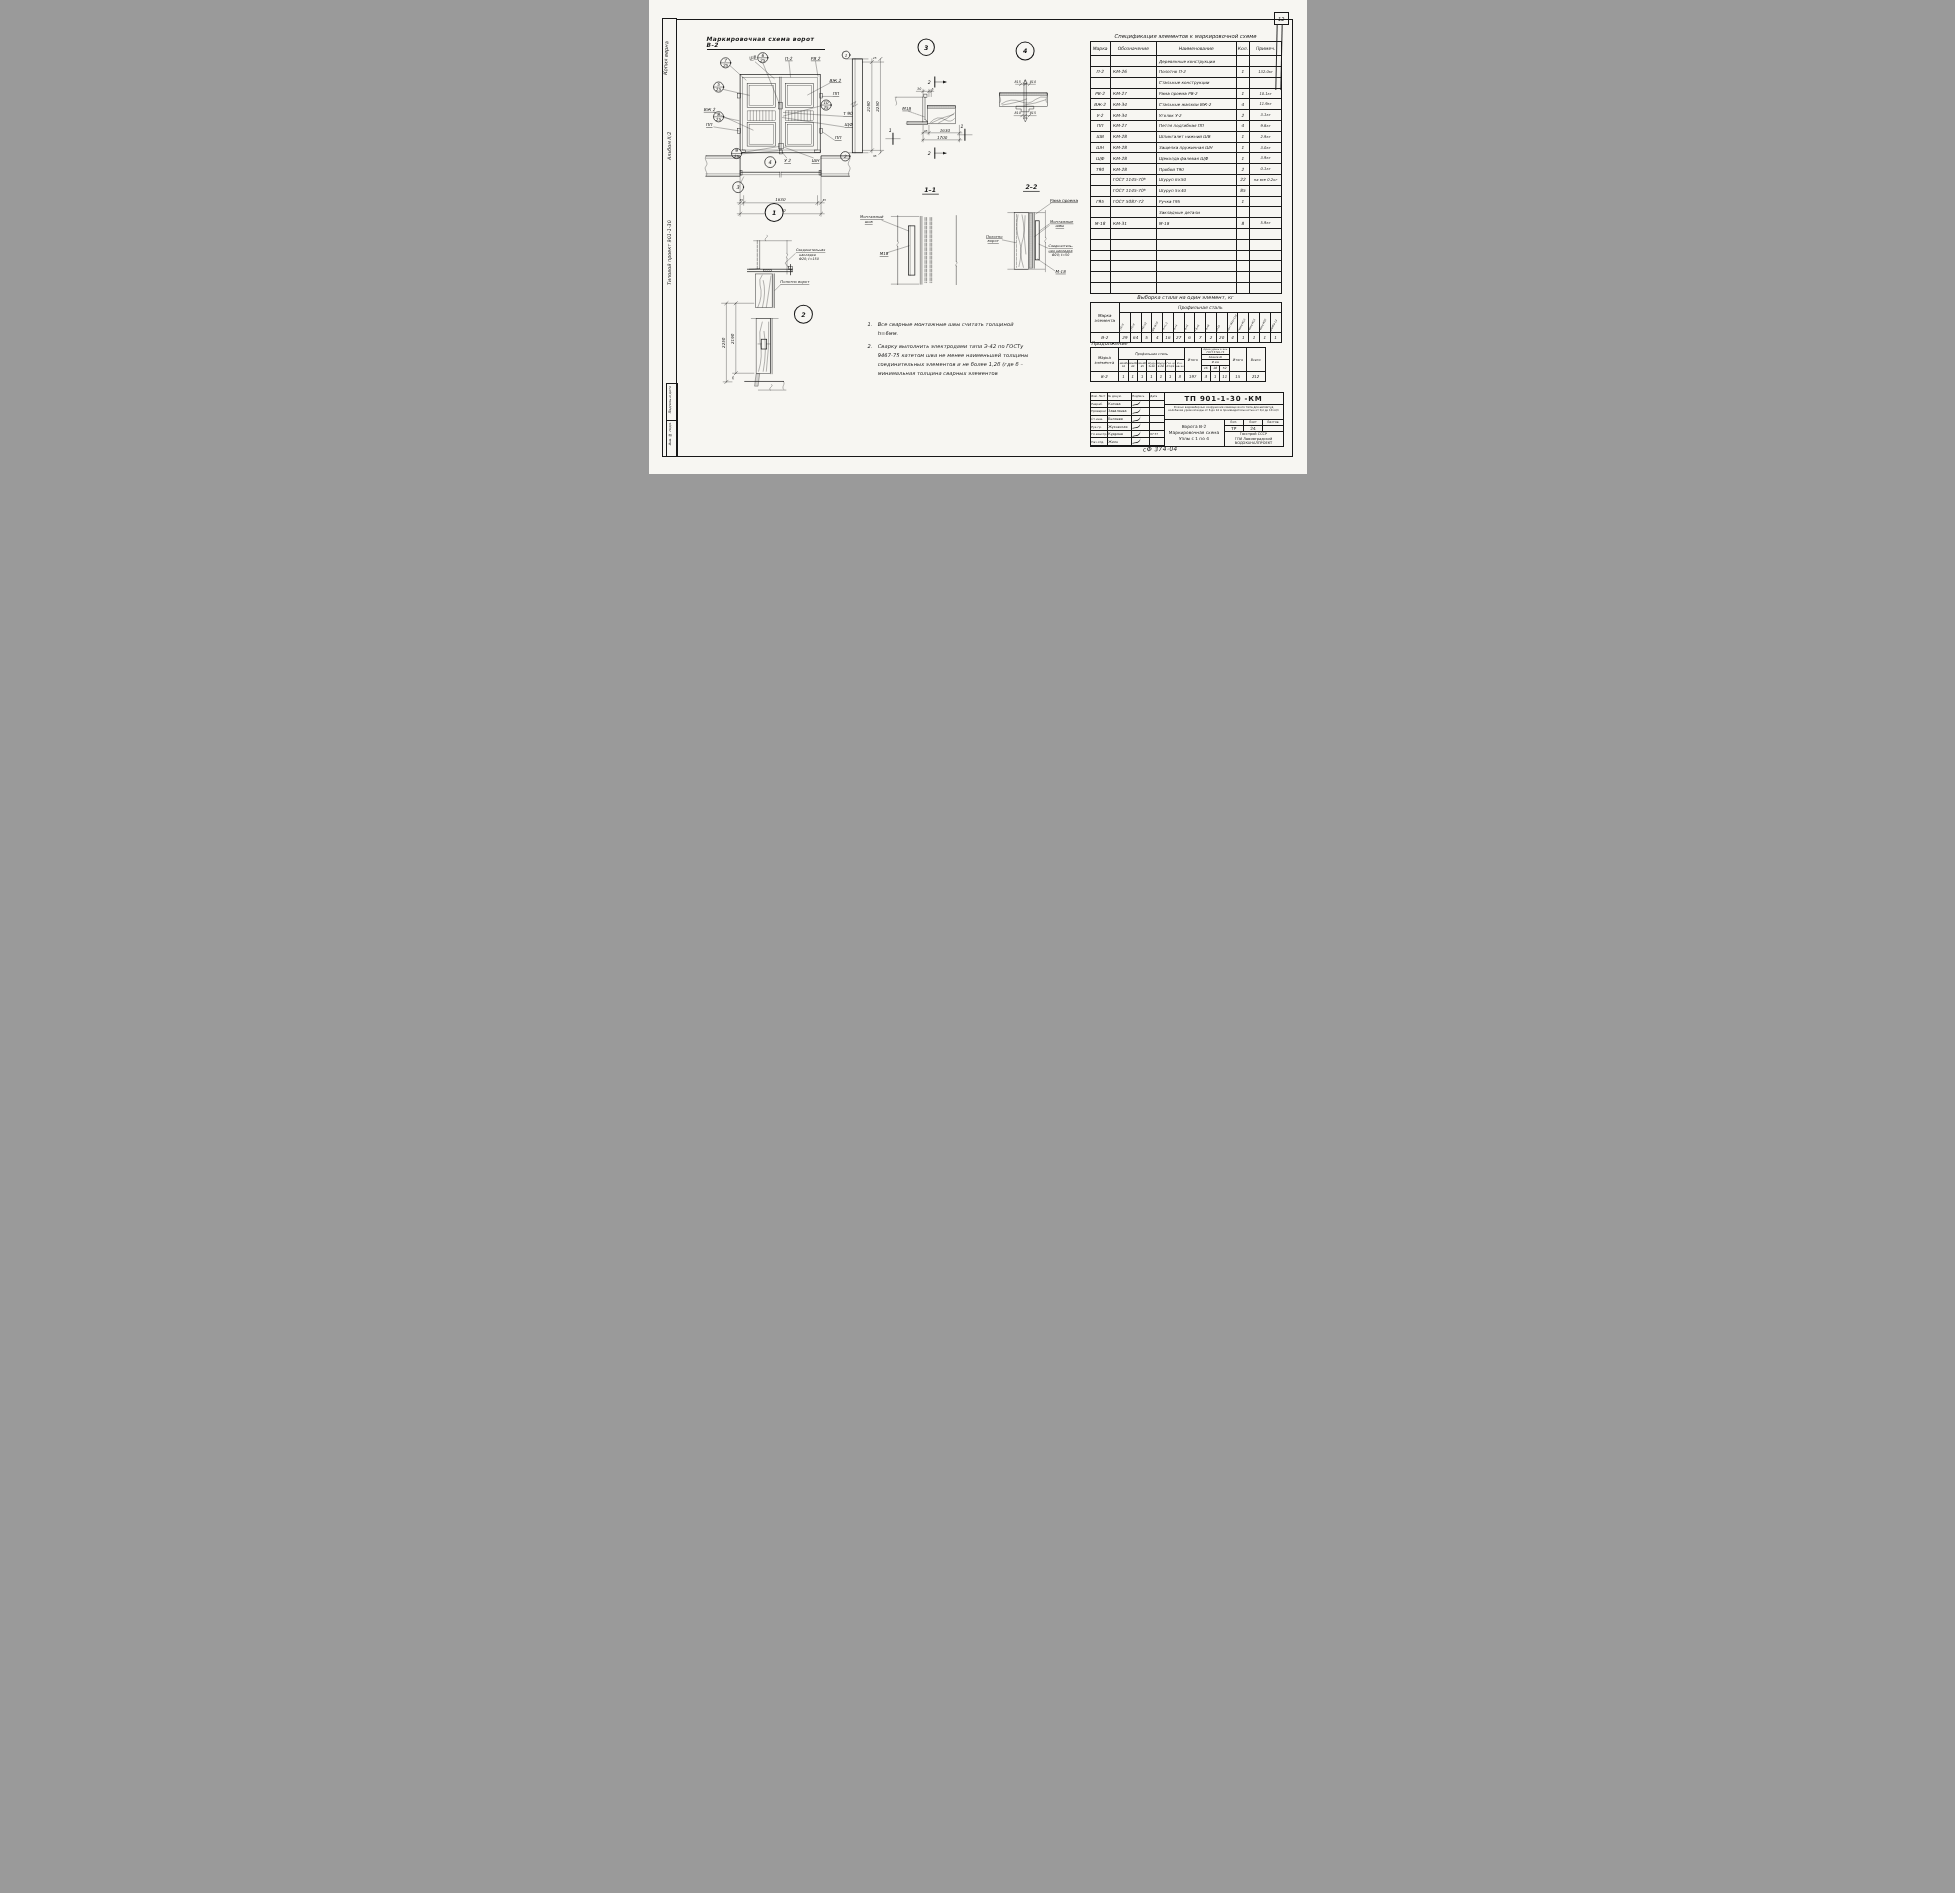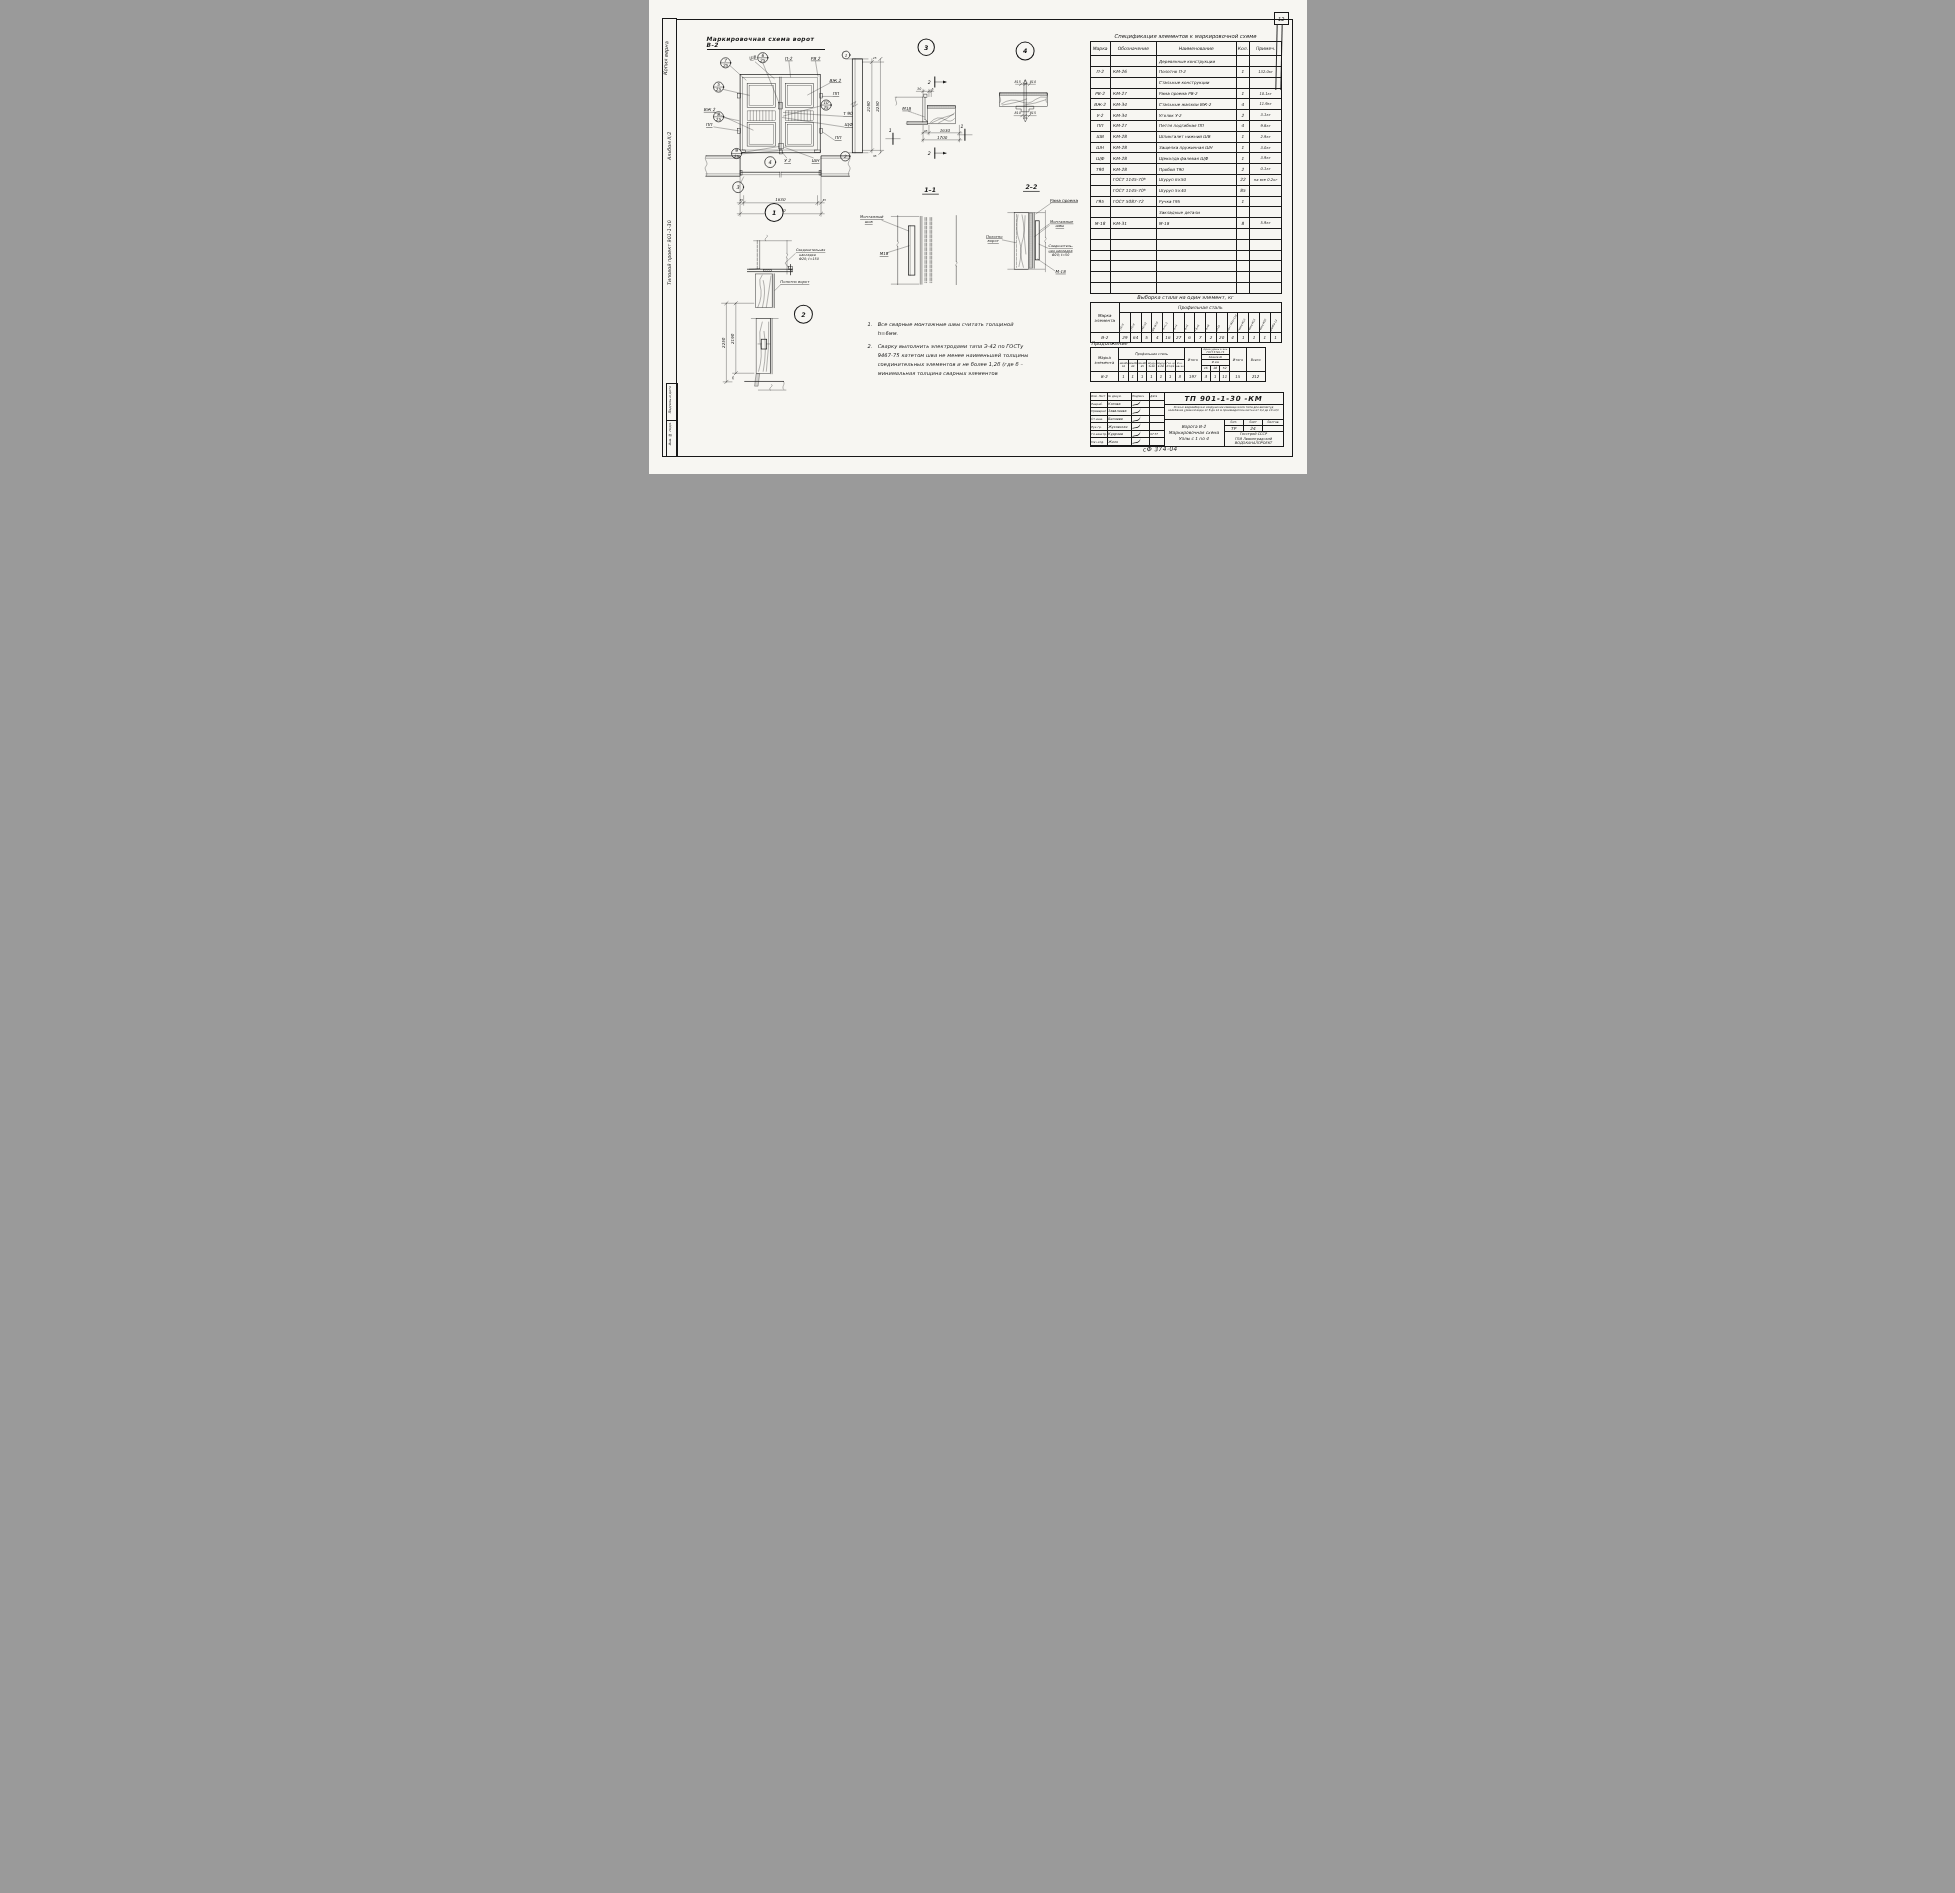--- a/index.html
+++ b/index.html
@@ -63,21 +63,21 @@
   .steel1 td{height:9px; text-align:center; font-size:4.1px;}
   .cont{position:absolute; left:443px; top:340px; font-size:4.9px; font-style:italic;}
   .steel2{position:absolute; left:441px; top:347px; width:176px; font-size:3.5px;}
   .steel2 th{font-size:3.3px; padding:0 0.4px;}
   .steel2 .mk{width:27px; font-size:3.9px;}
   .steel2 .sh{font-size:2.5px; line-height:1.15; height:11px;}
   .steel2 .num{height:5.1px; font-size:2.9px; text-align:center;}
   .steel2 td.v{height:8.6px; text-align:center; font-size:3.9px;}
   
   .tblock{position:absolute; left:441px; top:392px; width:192px; height:53px;
-       border:1px solid #181818; display:flex; font-style:italic;}
+       border:1px solid #181818; display:flex; }
   .tb-left{width:73px; border-right:0.8px solid #181818; display:flex; flex-direction:column;}
   .tb-hrow,.tb-prow{display:grid; grid-template-columns:17px 24px 18px 1fr; flex:1;}
   .tb-hrow div,.tb-prow div{border-right:0.5px solid #181818; border-bottom:0.5px solid #181818;
        font-size:2.7px; display:flex; align-items:center; padding-left:0.8px; white-space:nowrap; overflow:hidden;}
   .tb-prow div{font-size:3.3px;}
   .tb-prow div:last-child,.tb-hrow div:last-child{border-right:none;}
   .tb-rows{display:flex; flex-direction:column; flex:6;}
   .tb-rows .tb-prow{flex:1;}
   .squig{display:inline-block; width:9.4px; height:3.9px; border-bottom:0.8px solid #181818;
        border-radius:0 0 5.5px 0.8px; transform:rotate(-10deg) translateY(-0.8px);}

